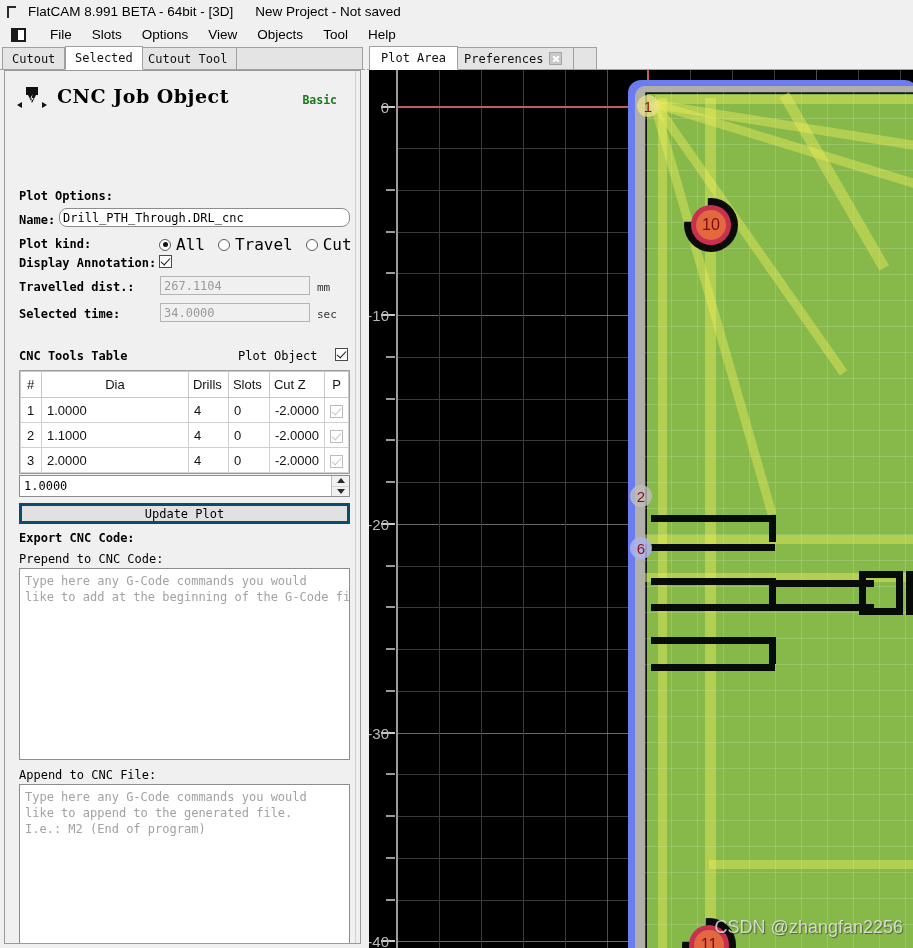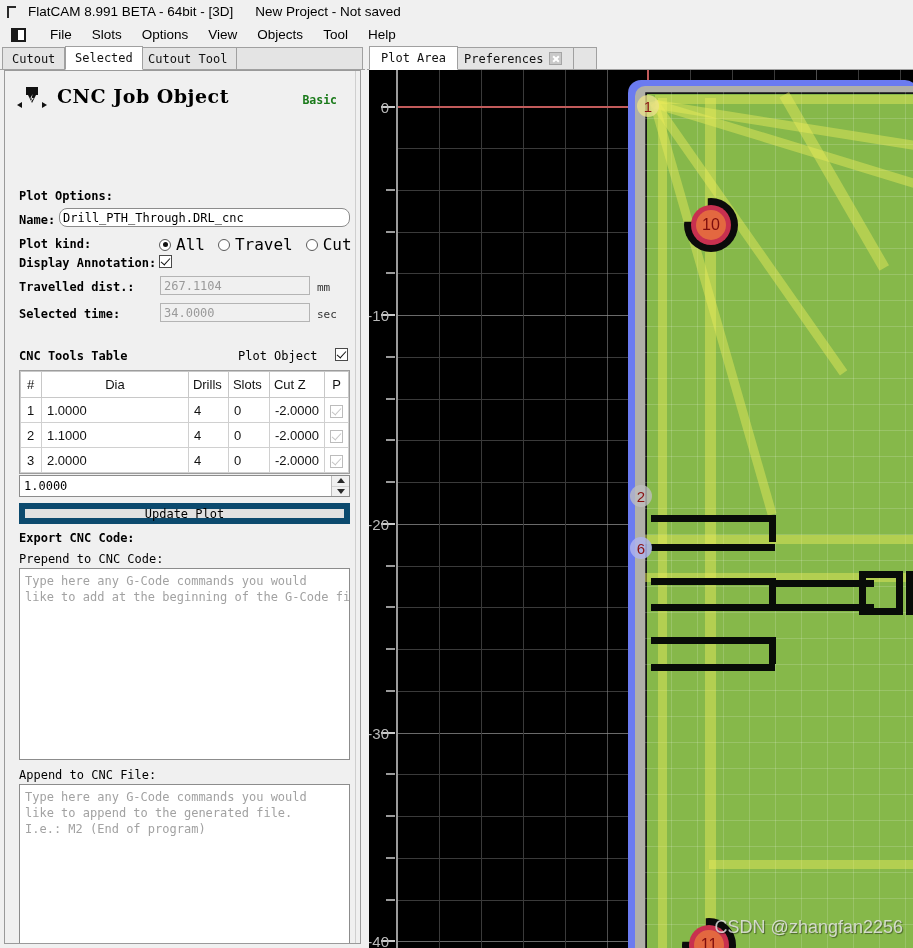--- a/index.html
+++ b/index.html
@@ -241,21 +241,21 @@
   .spin .sup, .spin .sdn {
     flex: 1; display: flex; align-items: center; justify-content: center;
     border-bottom: 1px solid #d4d4d4;
   }
   .spin .sdn { border-bottom: none; }
   .tri-up { width:0;height:0;border-left:4px solid transparent;border-right:4px solid transparent;border-bottom:5px solid #2a2a2a; }
   .tri-dn { width:0;height:0;border-left:4px solid transparent;border-right:4px solid transparent;border-top:5px solid #2a2a2a; }
 
   .btn {
     position: absolute;
-    background: #e1e1e1; border: 6px solid #0c4a6e;
+    background: #e1e1e1; border: 3px solid #0c4a6e;
     font-family: "DejaVu Sans Mono", monospace; font-size: 12px;
     display: flex; align-items: center; justify-content: center;
     color: #000; cursor: default;
   }
 
   .ta {
     position: absolute; background: #fff; border: 1px solid #8c8c8c;
     font-family: "DejaVu Sans Mono", monospace; font-size: 12px;
     color: #a2a2a2; padding: 4px 5px; line-height: 16px;
     white-space: pre; overflow: hidden;

